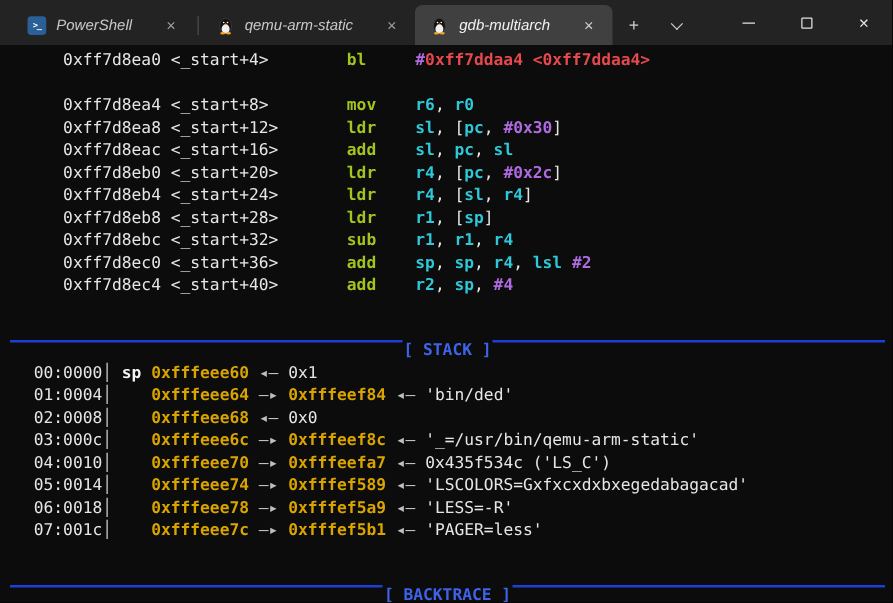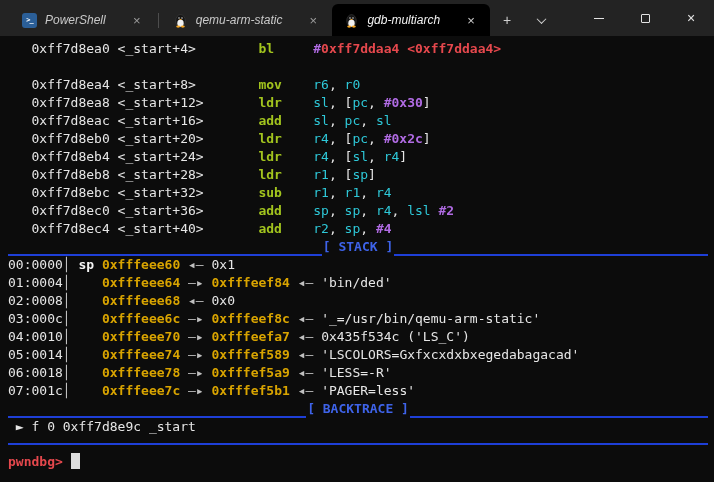--- a/index.html
+++ b/index.html
@@ -15,21 +15,21 @@
     height: 36px; background: #232323;
     display: flex; align-items: flex-end;
     padding-left: 10px; position: relative;
   }
   .tab {
     height: 32px; display: flex; align-items: center; gap: 8px;
     padding: 0 10px 0 12px; margin-top: 4px;
     border-radius: 6px 6px 0 0;
     color: #C9C9C9; font-size: 12px; cursor: default;
   }
-  .tab.active { background: #000000; color: #F2F2F2; margin-top: 45px; }
+  .tab.active { background: #404040; color: #F2F2F2; margin-top: 45px; }
   .tab-label { white-space: nowrap; font-style: italic; }
   .tab-close {
     width: 18px; height: 18px; margin-left: 14px;
     display: flex; align-items: center; justify-content: center;
     color: #9c9c9c; font-size: 13px; border-radius: 3px;
   }
   .tab.active .tab-close { color: #cfcfcf; }
   .tab-sep { width: 1px; height: 15px; background: #4d4d4d; margin: 0 2px 8px 2px; }
   .ps-icon {
     width: 15px; height: 15px; border-radius: 3px;
@@ -58,31 +58,31 @@
   .glyph-min { width: 10px; height: 1px; background: #e3e3e3; display: block; }
   .glyph-max { width: 9px; height: 9px; border: 1px solid #e3e3e3; border-radius: 1px; display: block; }
   .glyph-close { font-size: 14px; line-height: 1; }
   
   .terminal {
     height: 446px; padding: 4px 6px 0 8px;
     font-family: "DejaVu Sans Mono", "Liberation Mono", "DejaVu Sans", monospace;
     font-size: 13px; line-height: 18px;
     white-space: pre; overflow: hidden;
   }
-  .tl { height: 18px; }
+  .tl { height: 18px; margin-left: 19px; }
   .w   { color: #E6E6E6; }
   .wb  { color: #F4F4F4; font-weight: bold; }
   .sep { color: #C9C9C9; }
   .a   { color: #C0C0C0; }
   .g   { color: #A2C41E; font-weight: bold; }
-  .c   { color: #2EC8D8; font-weight: normal; }
+  .c   { color: #2EC8D8; font-weight: bold; }
   .p   { color: #B06BE3; font-weight: bold; }
   .r   { color: #E5484D; font-weight: bold; }
   .y   { color: #D9A400; font-weight: bold; text-align: center; }
-  .divider { height: 18px; display: flex; align-items: flex-end; }
+  .divider { height: 18px; display: flex; align-items: flex-start; margin-top: 34px; }
   .rl { flex: 1; height: 2px; background: #1E3FD7; }
   .dl { color: #3E63E9; font-weight: bold; padding: 0 1px; }
   .hrule-wrap { padding: 7px 0 8px 0; }
   .hrule { height: 2px; background: #1E3FD7; }
   .cursor {
     display: inline-block; width: 9px; height: 16px;
     background: #DCDCDC; vertical-align: text-bottom;
   }
 </style>
 </head>

